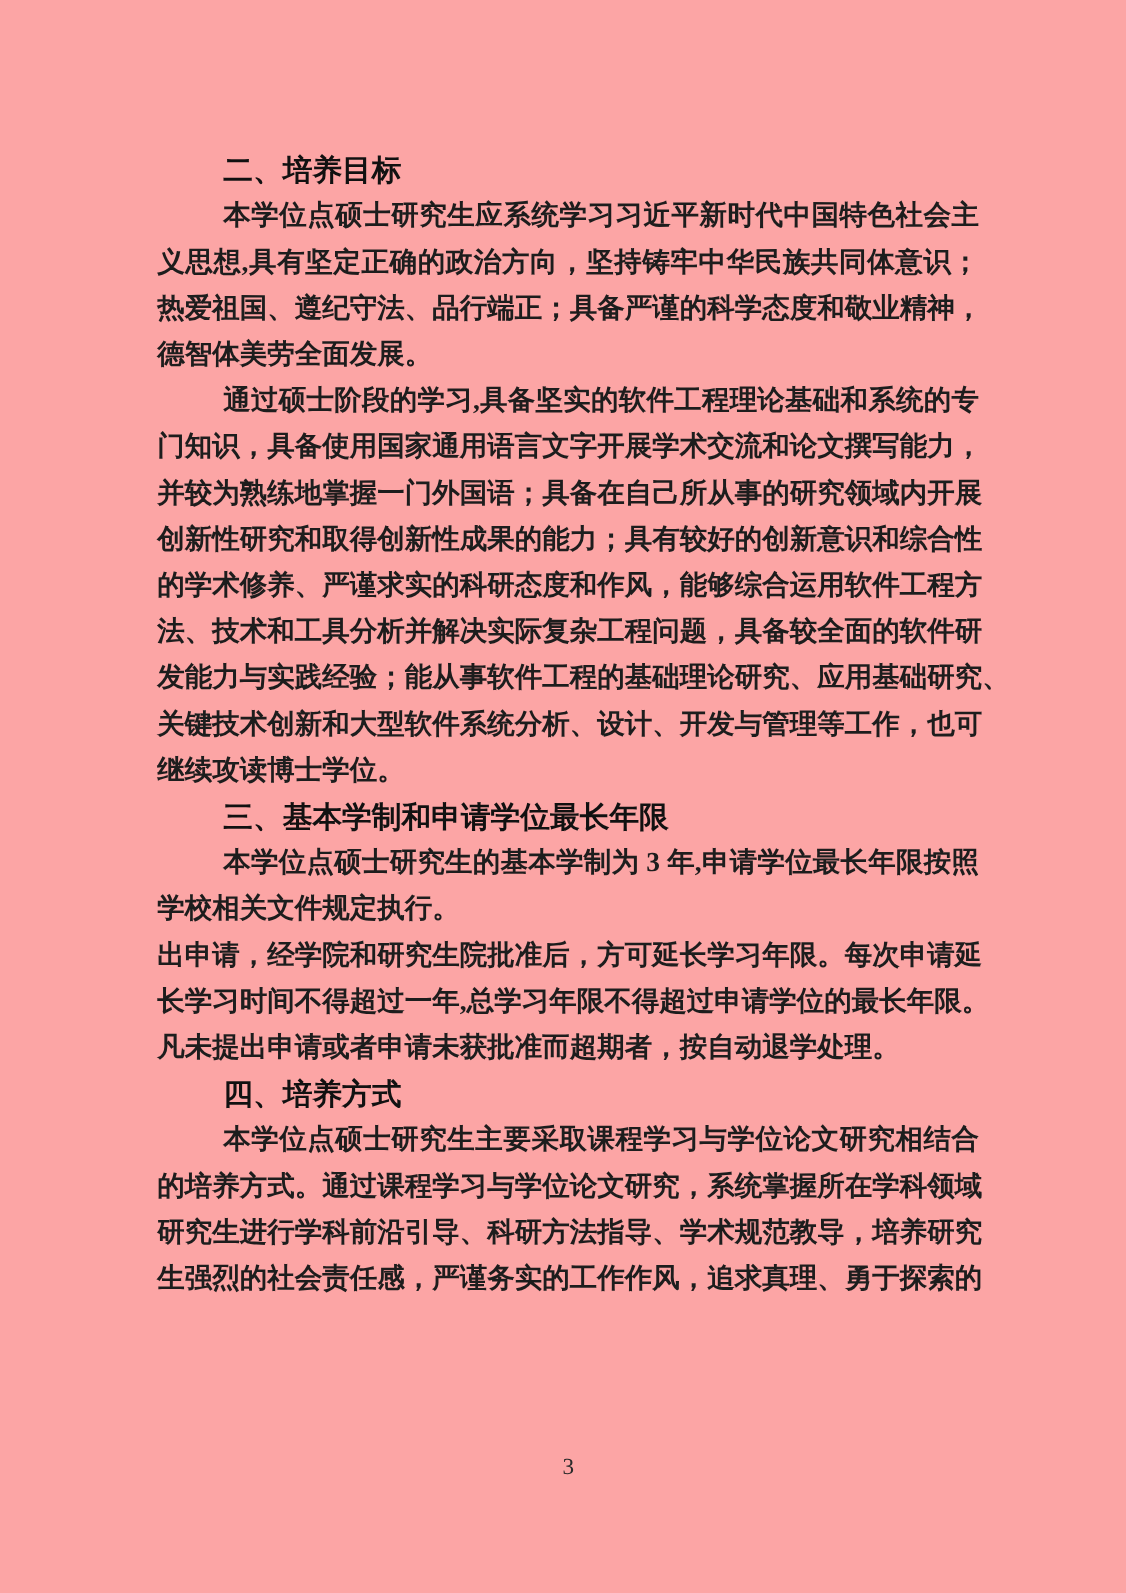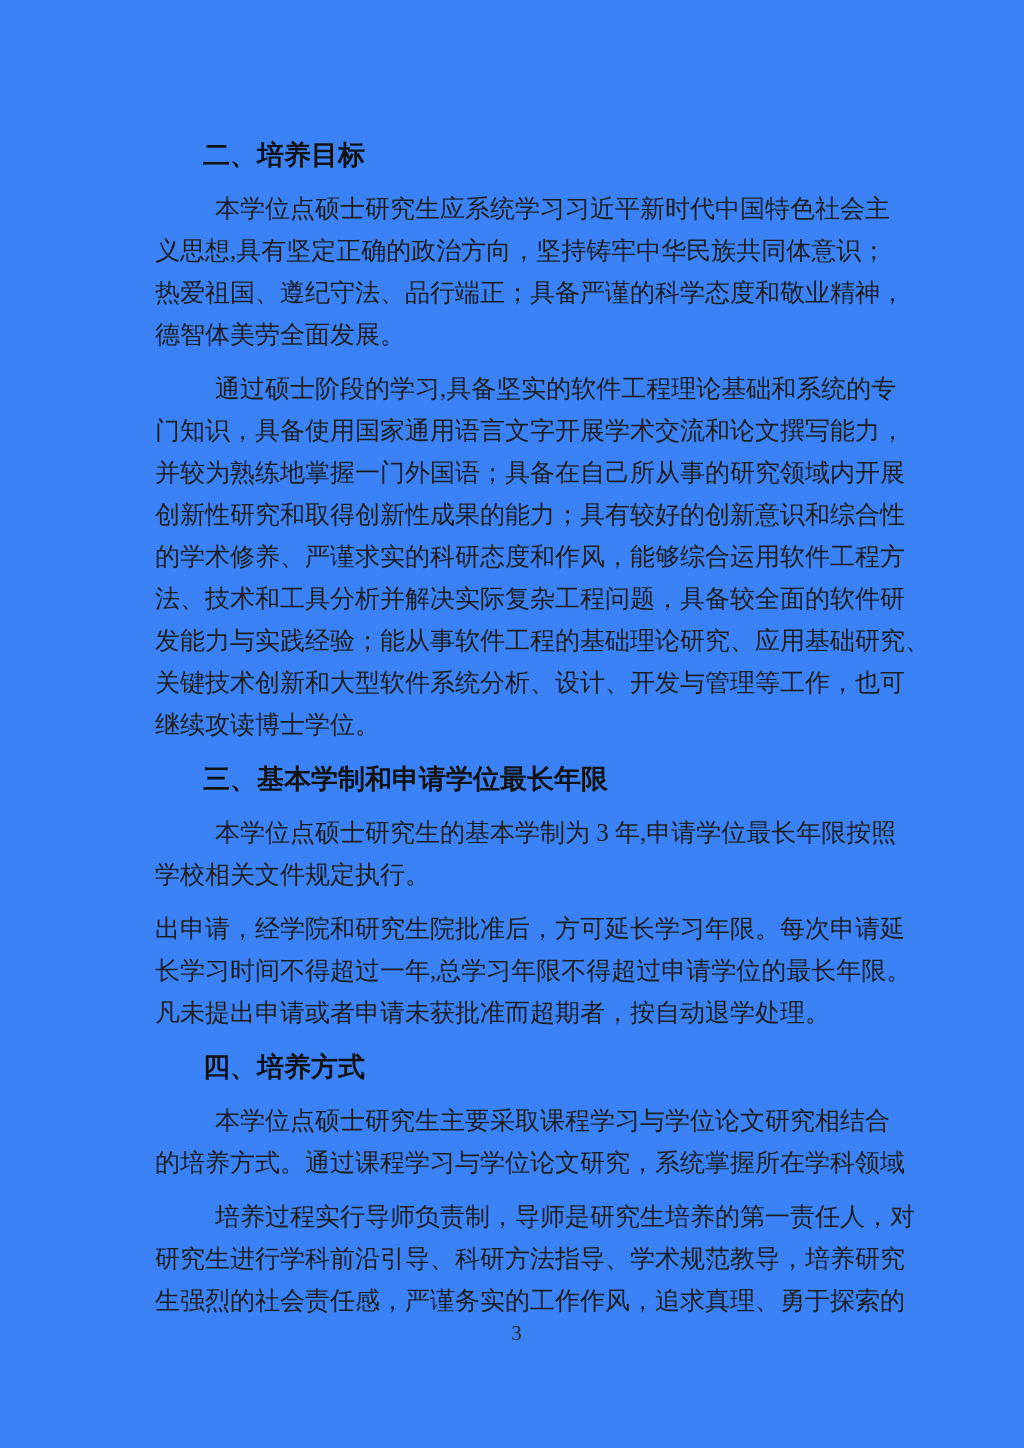--- a/index.html
+++ b/index.html
@@ -4,21 +4,21 @@
 <style>
   html, body {
     margin: 0;
     padding: 0;
     background: #ffffff;
   }
   .page {
     position: relative;
     width: 1024px;
     height: 1448px;
-    background: #3b82f6;
+    background: #fca5a5;
     color: #1d1d1d;
     font-family: "Liberation Serif", "DejaVu Serif", serif;
     overflow: hidden;
   }
   .content {
     position: absolute;
     left: 143px;
     top: 134px;
     width: 747px;
   }
@@ -26,21 +26,22 @@
     margin: 0;
     padding-left: 60px;
     height: 42px;
     line-height: 42px;
     font-size: 27px;
     font-weight: bold;
     color: #111111;
     font-family: "Liberation Sans", "DejaVu Sans", sans-serif;
   }
   .paragraph {
-    margin: 12px;
+    margin: 0;
+    font-weight: bold;
   }
   .line {
     height: 42px;
     line-height: 42px;
     font-size: 25px;
     text-align: justify;
     text-align-last: justify;
     text-justify: inter-character;
     white-space: nowrap;
   }
@@ -103,21 +104,20 @@
           <div class="line end">凡未提出申请或者申请未获批准而超期者，按自动退学处理。</div>
         </div>
       </section>
       <section>
         <h2 class="heading">四、培养方式</h2>
         <div class="paragraph">
           <div class="line indent">本学位点硕士研究生主要采取课程学习与学位论文研究相结合</div>
           <div class="line">的培养方式。通过课程学习与学位论文研究，系统掌握所在学科领域</div>
         </div>
         <div class="paragraph">
-          <div class="line indent">培养过程实行导师负责制，导师是研究生培养的第一责任人，对</div>
           <div class="line">研究生进行学科前沿引导、科研方法指导、学术规范教导，培养研究</div>
           <div class="line">生强烈的社会责任感，严谨务实的工作作风，追求真理、勇于探索的</div>
         </div>
       </section>
     </main>
   <footer class="page-footer">
     <span class="page-number">3</span>
   </footer>
 </div>
 

